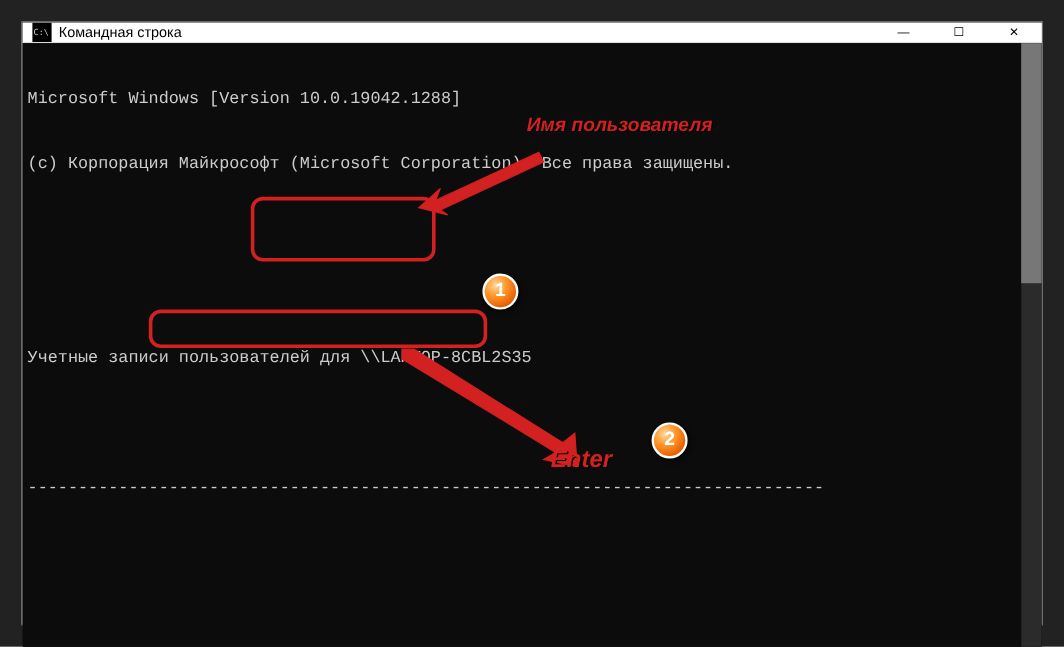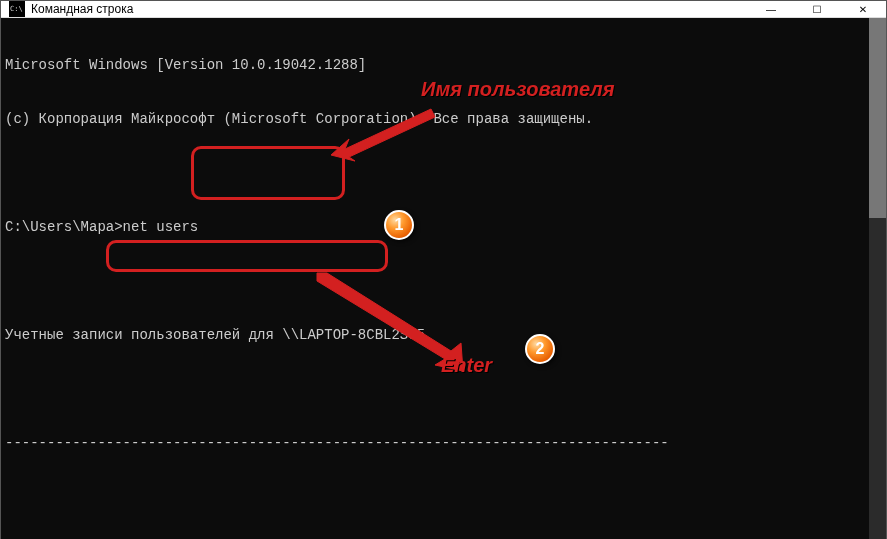--- a/index.html
+++ b/index.html
@@ -1,18 +1,18 @@
 <!DOCTYPE html>
 <html><head>
 <meta charset="utf-8">
 <style>
   * { margin: 0; padding: 0; box-sizing: border-box; }
   html, body { width: 887px; height: 539px; overflow: hidden; font-family: "Segoe UI", Tahoma, sans-serif; }
 
-  .outer-border { width: 887px; height: 539px; background: #222; padding: 0; }
+  .outer-border { width: 887px; height: 539px; background: #222; padding: 18px; }
   .window { width: 100%; height: 100%; background: #fff; display: flex; flex-direction: column; border: 1px solid #555; position: relative; }
 
   
   .titlebar { height: 30px; background: #fff; display: flex; align-items: center; font-size: 12px; color: #000; border-bottom: 1px solid #ddd; }
   .titlebar .icon { width: 16px; height: 16px; margin: 0 6px 0 8px; background: #000; display: inline-block; position: relative; }
   .titlebar .icon::before { content: "C:\\"; color: #ccc; font: 7px/16px Consolas, monospace; position: absolute; left: 1px; top: 0; }
   .titlebar .title { flex: 1; }
   .win-controls { display: flex; height: 100%; }
   .win-btn { width: 46px; height: 100%; display: flex; align-items: center; justify-content: center; font-size: 10px; color: #000; cursor: pointer; }
 
@@ -21,21 +21,21 @@
   .terminal { flex: 1; background: #0c0c0c; color: #ccc; font-family: Consolas, "Courier New", monospace; font-size: 14px; line-height: 18px; padding: 2px 4px; white-space: pre; overflow: hidden; position: relative; }
   .terminal .line { min-height: 18px; font-family: Liberation Mono, monospace; }
 
   
   .scrollbar { width: 17px; background: #2b2b2b; position: relative; }
   .scroll-thumb { width: 100%; height: 200px; background: #777; position: absolute; top: 0; }
 
   
   .annot-layer { position: absolute; inset: 0; pointer-events: none; }
   .hl-box { position: absolute; border: 3px solid #d32020; border-radius: 10px; }
-  .callout { position: absolute; color: #d32020; font-weight: bold; font-style: italic; font-family: "Segoe UI", Arial, sans-serif; font-size: 20px; text-shadow: 1px 1px 0 #000; }
+  .callout { position: absolute; color: #d32020; font-weight: bold; font-style: italic; font-family: "Segoe UI", Arial, sans-serif; font-size: 16px; text-shadow: 1px 1px 0 #000; }
   .enter-callout { font-size: 20px; }
   .marker { position: absolute; width: 30px; height: 30px; border-radius: 50%;
     background: radial-gradient(circle at 35% 30%, #ffd9a1 0%, #ff9a2e 35%, #e75e00 75%, #b03a00 100%);
     border: 2px solid #fff; color: #fff; font-weight: bold; font-size: 16px;
     display: flex; align-items: center; justify-content: center;
     box-shadow: 2px 2px 4px rgba(0,0,0,.6);
   }
   svg.arrow { position: absolute; overflow: visible; }
   svg.arrow path, svg.arrow polygon { fill: #d32020; stroke: #d32020; }
 </style>
@@ -53,21 +53,20 @@
         <div class="win-btn">☐</div>
         <div class="win-btn close">✕</div>
       </div>
     </div>
 
     <div class="terminal-wrap">
       <div class="terminal">
         <div class="line">Microsoft Windows [Version 10.0.19042.1288]</div>
         <div class="line">(c) Корпорация Майкрософт (Microsoft Corporation). Все права защищены.</div>
         <div class="line"></div>
-        <div class="line">C:\Users\Мара&gt;net users</div>
         <div class="line"></div>
         <div class="line">Учетные записи пользователей для \\LAPTOP-8CBL2S35</div>
         <div class="line"></div>
         <div class="line">-------------------------------------------------------------------------------</div>
         
         
         
         
         
       </div>

